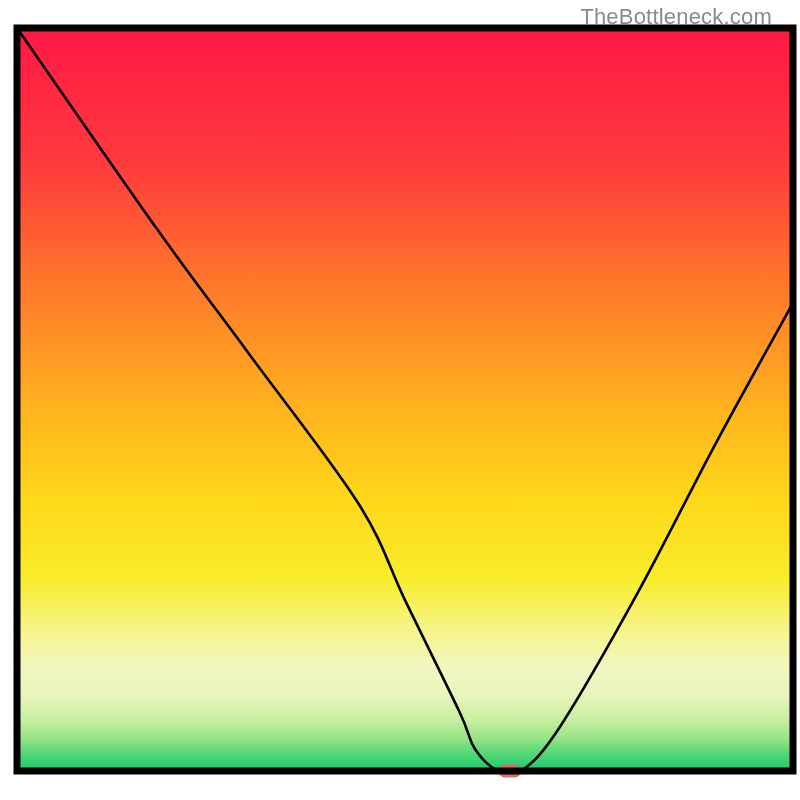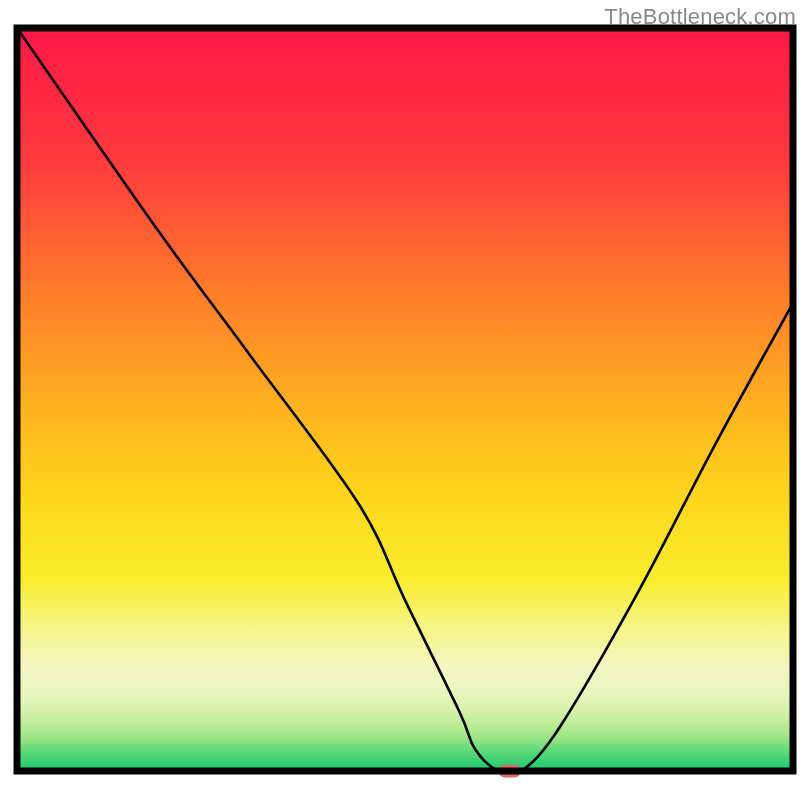--- a/index.html
+++ b/index.html
@@ -11,21 +11,21 @@
     font-family: Arial, Helvetica, sans-serif;
   }
   .container {
     position: relative;
     width: 800px;
     height: 800px;
   }
   .watermark {
     position: absolute;
     top: 4px;
-    right: 4px;
+    right: 28px;
     font-size: 22px;
     color: #8a8a8a;
     font-weight: 400;
     letter-spacing: 0.2px;
   }
   svg {
     display: block;
   }
 </style>
 </head>

